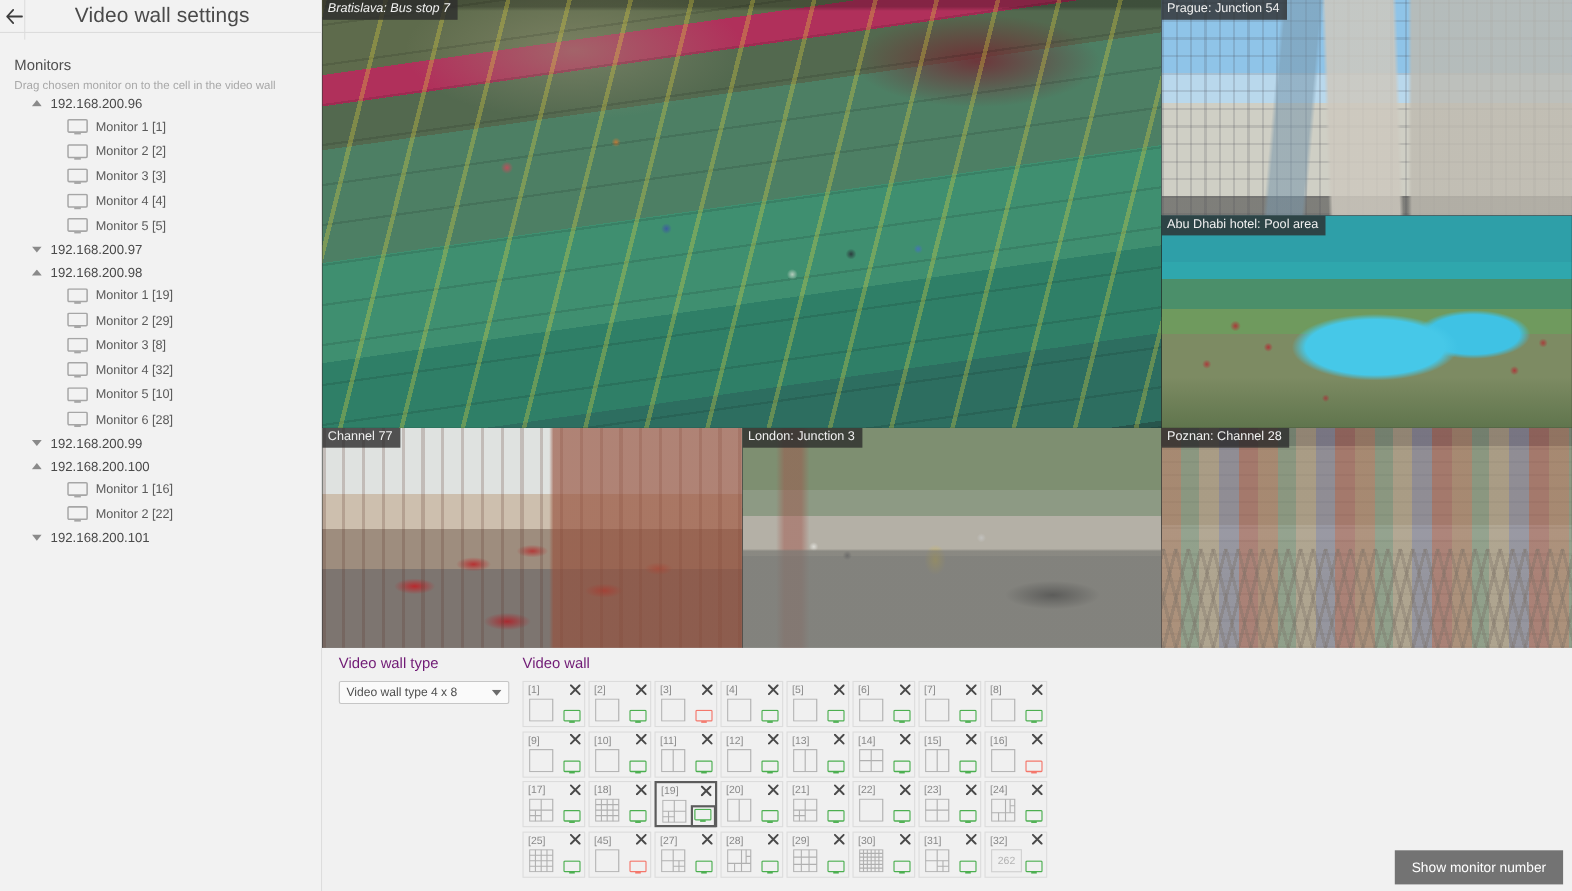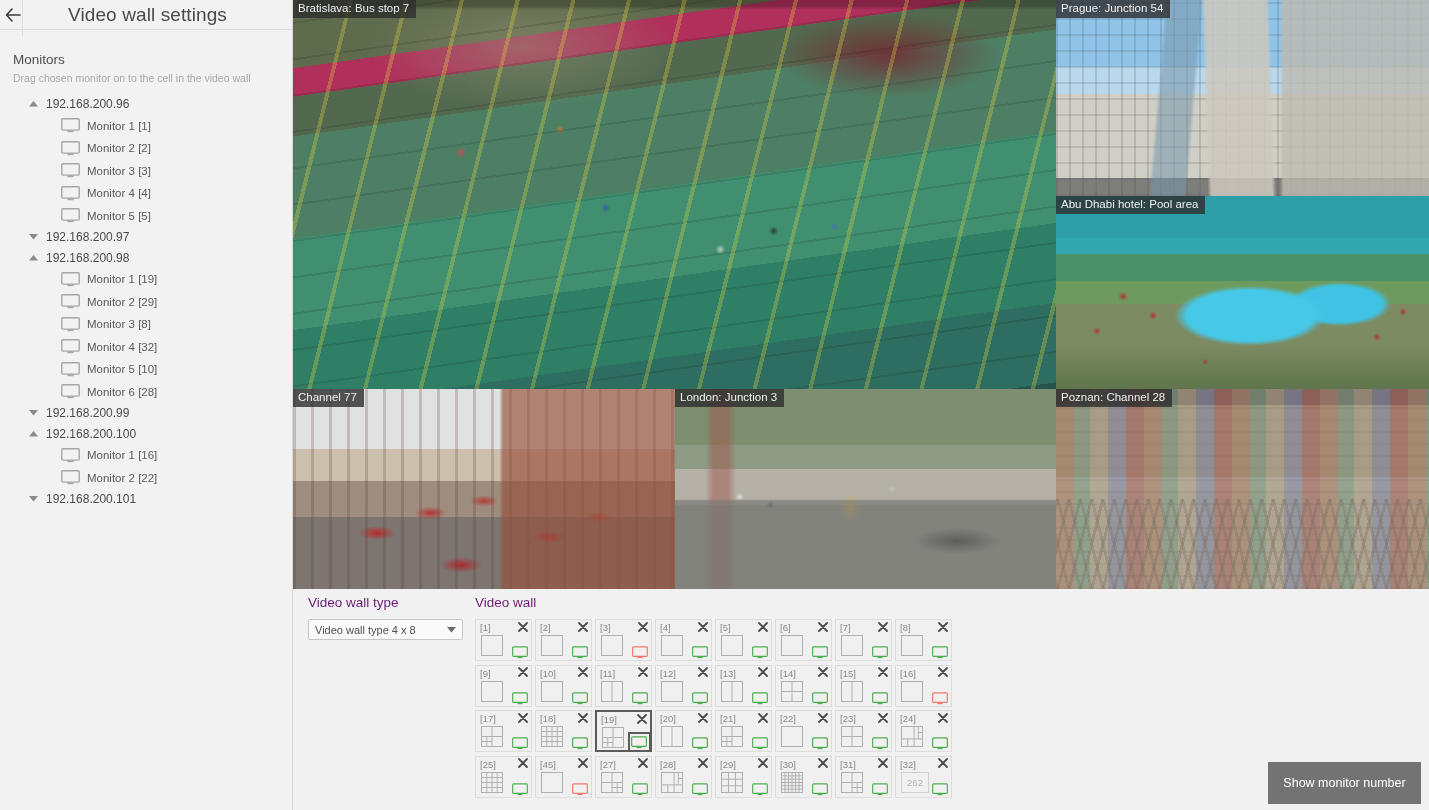--- a/index.html
+++ b/index.html
@@ -35,21 +35,21 @@
   }
   #back-button svg { display:block; }
   #sidebar-title {
     flex: 1; text-align: center;
     font-size: 19px; color: #4a4a4a;
     letter-spacing: .1px;
     padding-right: 20px;
   }
   #monitors-section { padding: 22px 0 0 13px; }
   #monitors-label { font-size: 13.5px; color: #4f4f4f; margin-bottom: 5px; }
-  #monitors-hint { font-size: 10.5px; color: #a8a8a8; margin-bottom: 10px; }
+  #monitors-hint { font-size: 10.5px; color: #a8a8a8; }
 
   .tree { list-style: none; margin: 0; padding: 0; }
   .tree-group { margin: 0; padding: 0; }
   .group-row {
     display: flex; align-items: center;
     height: 20.5px; cursor: pointer;
     padding-left: 13px;
   }
   .caret {
     width: 14px; height: 14px;
@@ -263,21 +263,21 @@
     position: absolute; left: 5px; top: 15px;
     width: 28px; height: 21px;
     border: 1px solid #cfcfcf;
     font-size: 9.5px; color: #b3b3b3;
     display: flex; align-items: center; justify-content: center;
   }
 
   #show-monitor-number {
     position: absolute;
     right: 8px; bottom: 6px;
-    width: 153px; height: 42px;
+    width: 153px; height: 31px;
     background: #737373;
     color: #ffffff;
     font-size: 12.5px;
     display: flex; align-items: center; justify-content: center;
     cursor: pointer;
     border: none;
     font-family: "Liberation Sans", sans-serif;
   }
 </style>
 </head>
@@ -477,21 +477,21 @@
               </span>
               <span class="group-label">192.168.200.101</span>
             </div>
           </li>
         </ul>
     </div>
   </aside>
 
   <main id="main">
     <div id="video-grid">
-        <div class="tile" style="left: 0px; top: 0px; width: 763px; height: 462px;">
+        <div class="tile" style="left: 0px; top: 0px; width: 763px; height: 462px; font-style: italic;">
           <div class="tile-art art-bratislava"></div>
           <div class="tile-label">Bratislava: Bus stop 7</div>
         </div>
         <div class="tile" style="left: 763px; top: 0px; width: 373px; height: 196px; padding-left: 34px;">
           <div class="tile-art art-prague"></div>
           <div class="tile-label">Prague: Junction 54</div>
         </div>
         <div class="tile" style="left: 763px; top: 196px; width: 373px; height: 193px; padding-left: 28px;">
           <div class="tile-art art-abudhabi"></div>
           <div class="tile-label">Abu Dhabi hotel: Pool area</div>

